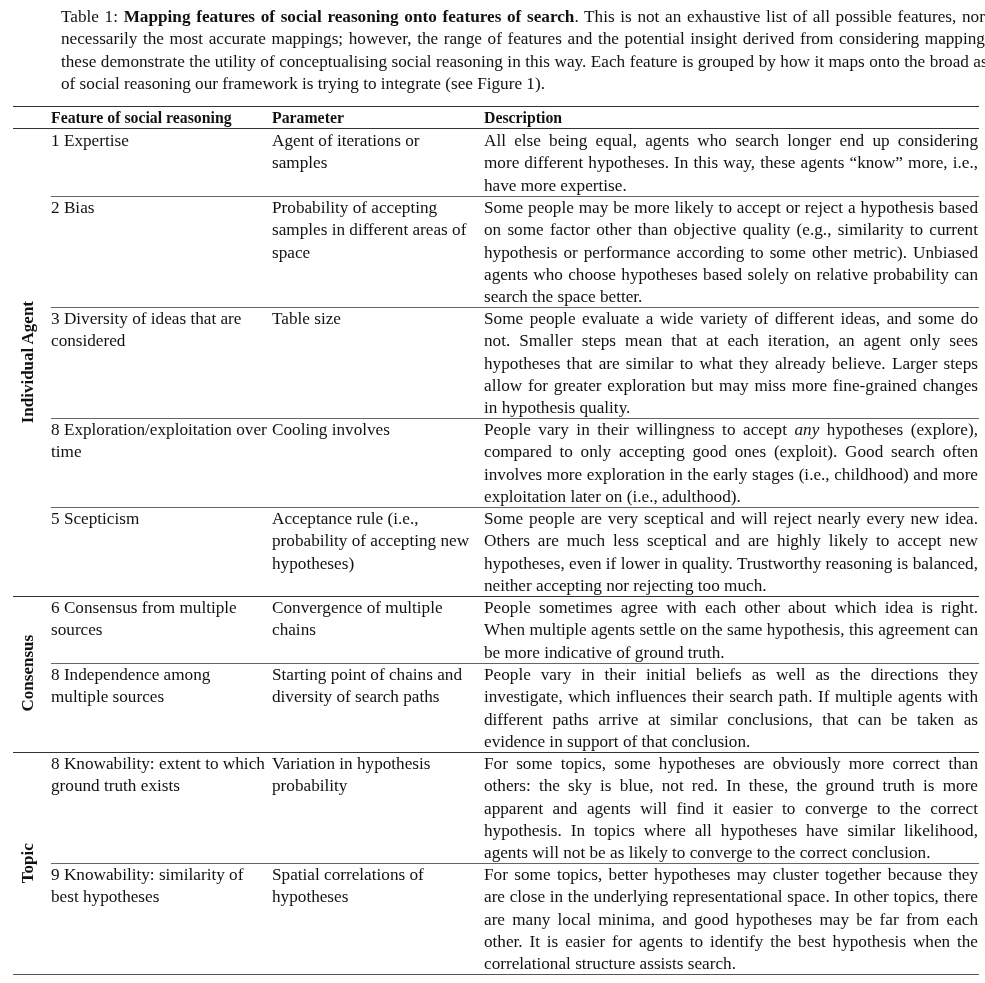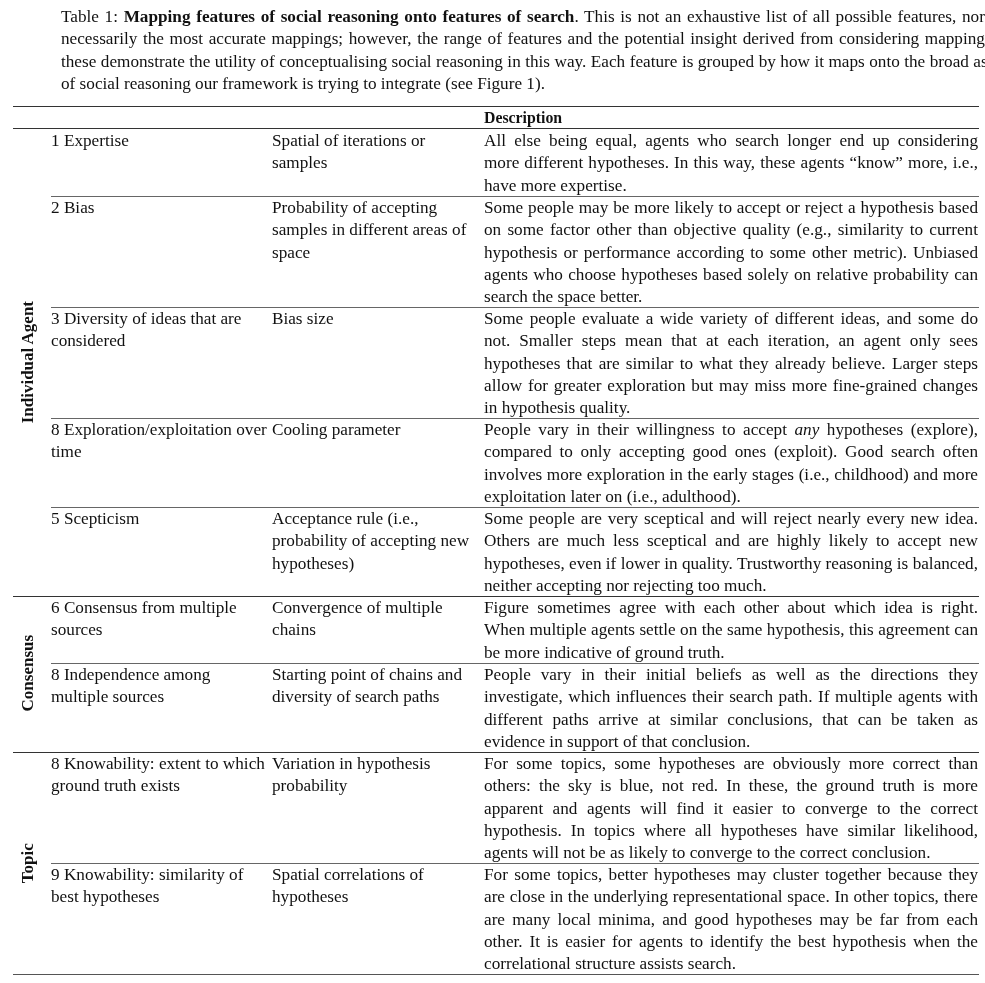--- a/index.html
+++ b/index.html
@@ -40,73 +40,75 @@
 
 <div class="caption">
   <span>Table 1: </span><span class="bold">Mapping features of social reasoning onto features of search</span><span>. This is not an exhaustive list of all possible features, nor even necessarily the most accurate mappings; however, the range of features and the potential insight derived from considering mappings like these demonstrate the utility of conceptualising social reasoning in this way. Each feature is grouped by how it maps onto the broad aspects of social reasoning our framework is trying to integrate (see Figure 1).</span>
 </div>
 
 <div class="table">
 
   <div class="group-sep" style="top:0px;"></div>
 
   <div style="position:absolute; top:1px; left:0; width:966px; height:22px;">
+    <div class="c-feat" style="font-weight:bold; font-size:15.8px;">Feature of social reasoning</div>
+    <div class="c-param" style="font-weight:bold; font-size:15.8px;">Parameter</div>
     <div class="c-desc" style="font-weight:bold; font-size:15.8px;">Description</div>
   </div>
   <div class="group-sep" style="top:22px;"></div>
 
   <div class="group-label" style="top:23px; height:466px;">
     <span>Individual Agent</span>
   </div>
   <div class="group-label" style="top:490px; height:155px;">
     <span>Consensus</span>
   </div>
   <div class="group-label" style="top:646px; height:222px;">
     <span>Topic</span>
   </div>
 
   <div style="position:absolute; top:24px; left:0; width:966px;">
     <div class="c-feat">1 Expertise</div>
-    <div class="c-param">Spatial of iterations or samples</div>
+    <div class="c-param">Agent of iterations or samples</div>
     <div class="c-desc">All else being equal, agents who search longer end up considering more different hypotheses. In this way, these agents “know” more, i.e., have more expertise.</div>
   </div>
   <div class="row-sep" style="top:90px;"></div>
 
   <div style="position:absolute; top:91px; left:0; width:966px;">
     <div class="c-feat">2 Bias</div>
     <div class="c-param">Probability of accepting samples in different areas of space</div>
     <div class="c-desc">Some people may be more likely to accept or reject a hypothesis based on some factor other than objective quality (e.g., similarity to current hypothesis or performance according to some other metric). Unbiased agents who choose hypotheses based solely on relative probability can search the space better.</div>
   </div>
   <div class="row-sep" style="top:201px;"></div>
 
   <div style="position:absolute; top:202px; left:0; width:966px;">
     <div class="c-feat">3 Diversity of ideas that are considered</div>
-    <div class="c-param">Bias size</div>
+    <div class="c-param">Table size</div>
     <div class="c-desc">Some people evaluate a wide variety of different ideas, and some do not. Smaller steps mean that at each iteration, an agent only sees hypotheses that are similar to what they already believe. Larger steps allow for greater exploration but may miss more fine-grained changes in hypothesis quality.</div>
   </div>
   <div class="row-sep" style="top:312px;"></div>
 
   <div style="position:absolute; top:313px; left:0; width:966px;">
     <div class="c-feat">8 Exploration/exploitation over time</div>
-    <div class="c-param">Cooling parameter</div>
+    <div class="c-param">Cooling involves</div>
     <div class="c-desc"><span>People vary in their willingness to accept </span><em>any</em><span> hypotheses (explore), compared to only accepting good ones (exploit). Good search often involves more exploration in the early stages (i.e., childhood) and more exploitation later on (i.e., adulthood).</span></div>
   </div>
   <div class="row-sep" style="top:401px;"></div>
 
   <div style="position:absolute; top:402px; left:0; width:966px;">
     <div class="c-feat">5 Scepticism</div>
     <div class="c-param">Acceptance rule (i.e., probability of accepting new hypotheses)</div>
     <div class="c-desc">Some people are very sceptical and will reject nearly every new idea. Others are much less sceptical and are highly likely to accept new hypotheses, even if lower in quality. Trustworthy reasoning is balanced, neither accepting nor rejecting too much.</div>
   </div>
   <div class="group-sep" style="top:490px;"></div>
 
   <div style="position:absolute; top:491px; left:0; width:966px;">
     <div class="c-feat">6 Consensus from multiple sources</div>
     <div class="c-param">Convergence of multiple chains</div>
-    <div class="c-desc">Figure sometimes agree with each other about which idea is right. When multiple agents settle on the same hypothesis, this agreement can be more indicative of ground truth.</div>
+    <div class="c-desc">People sometimes agree with each other about which idea is right. When multiple agents settle on the same hypothesis, this agreement can be more indicative of ground truth.</div>
   </div>
   <div class="row-sep" style="top:557px;"></div>
 
   <div style="position:absolute; top:558px; left:0; width:966px;">
     <div class="c-feat">8 Independence among multiple sources</div>
     <div class="c-param">Starting point of chains and diversity of search paths</div>
     <div class="c-desc">People vary in their initial beliefs as well as the directions they investigate, which influences their search path. If multiple agents with different paths arrive at similar conclusions, that can be taken as evidence in support of that conclusion.</div>
   </div>
   <div class="group-sep" style="top:646px;"></div>
 

